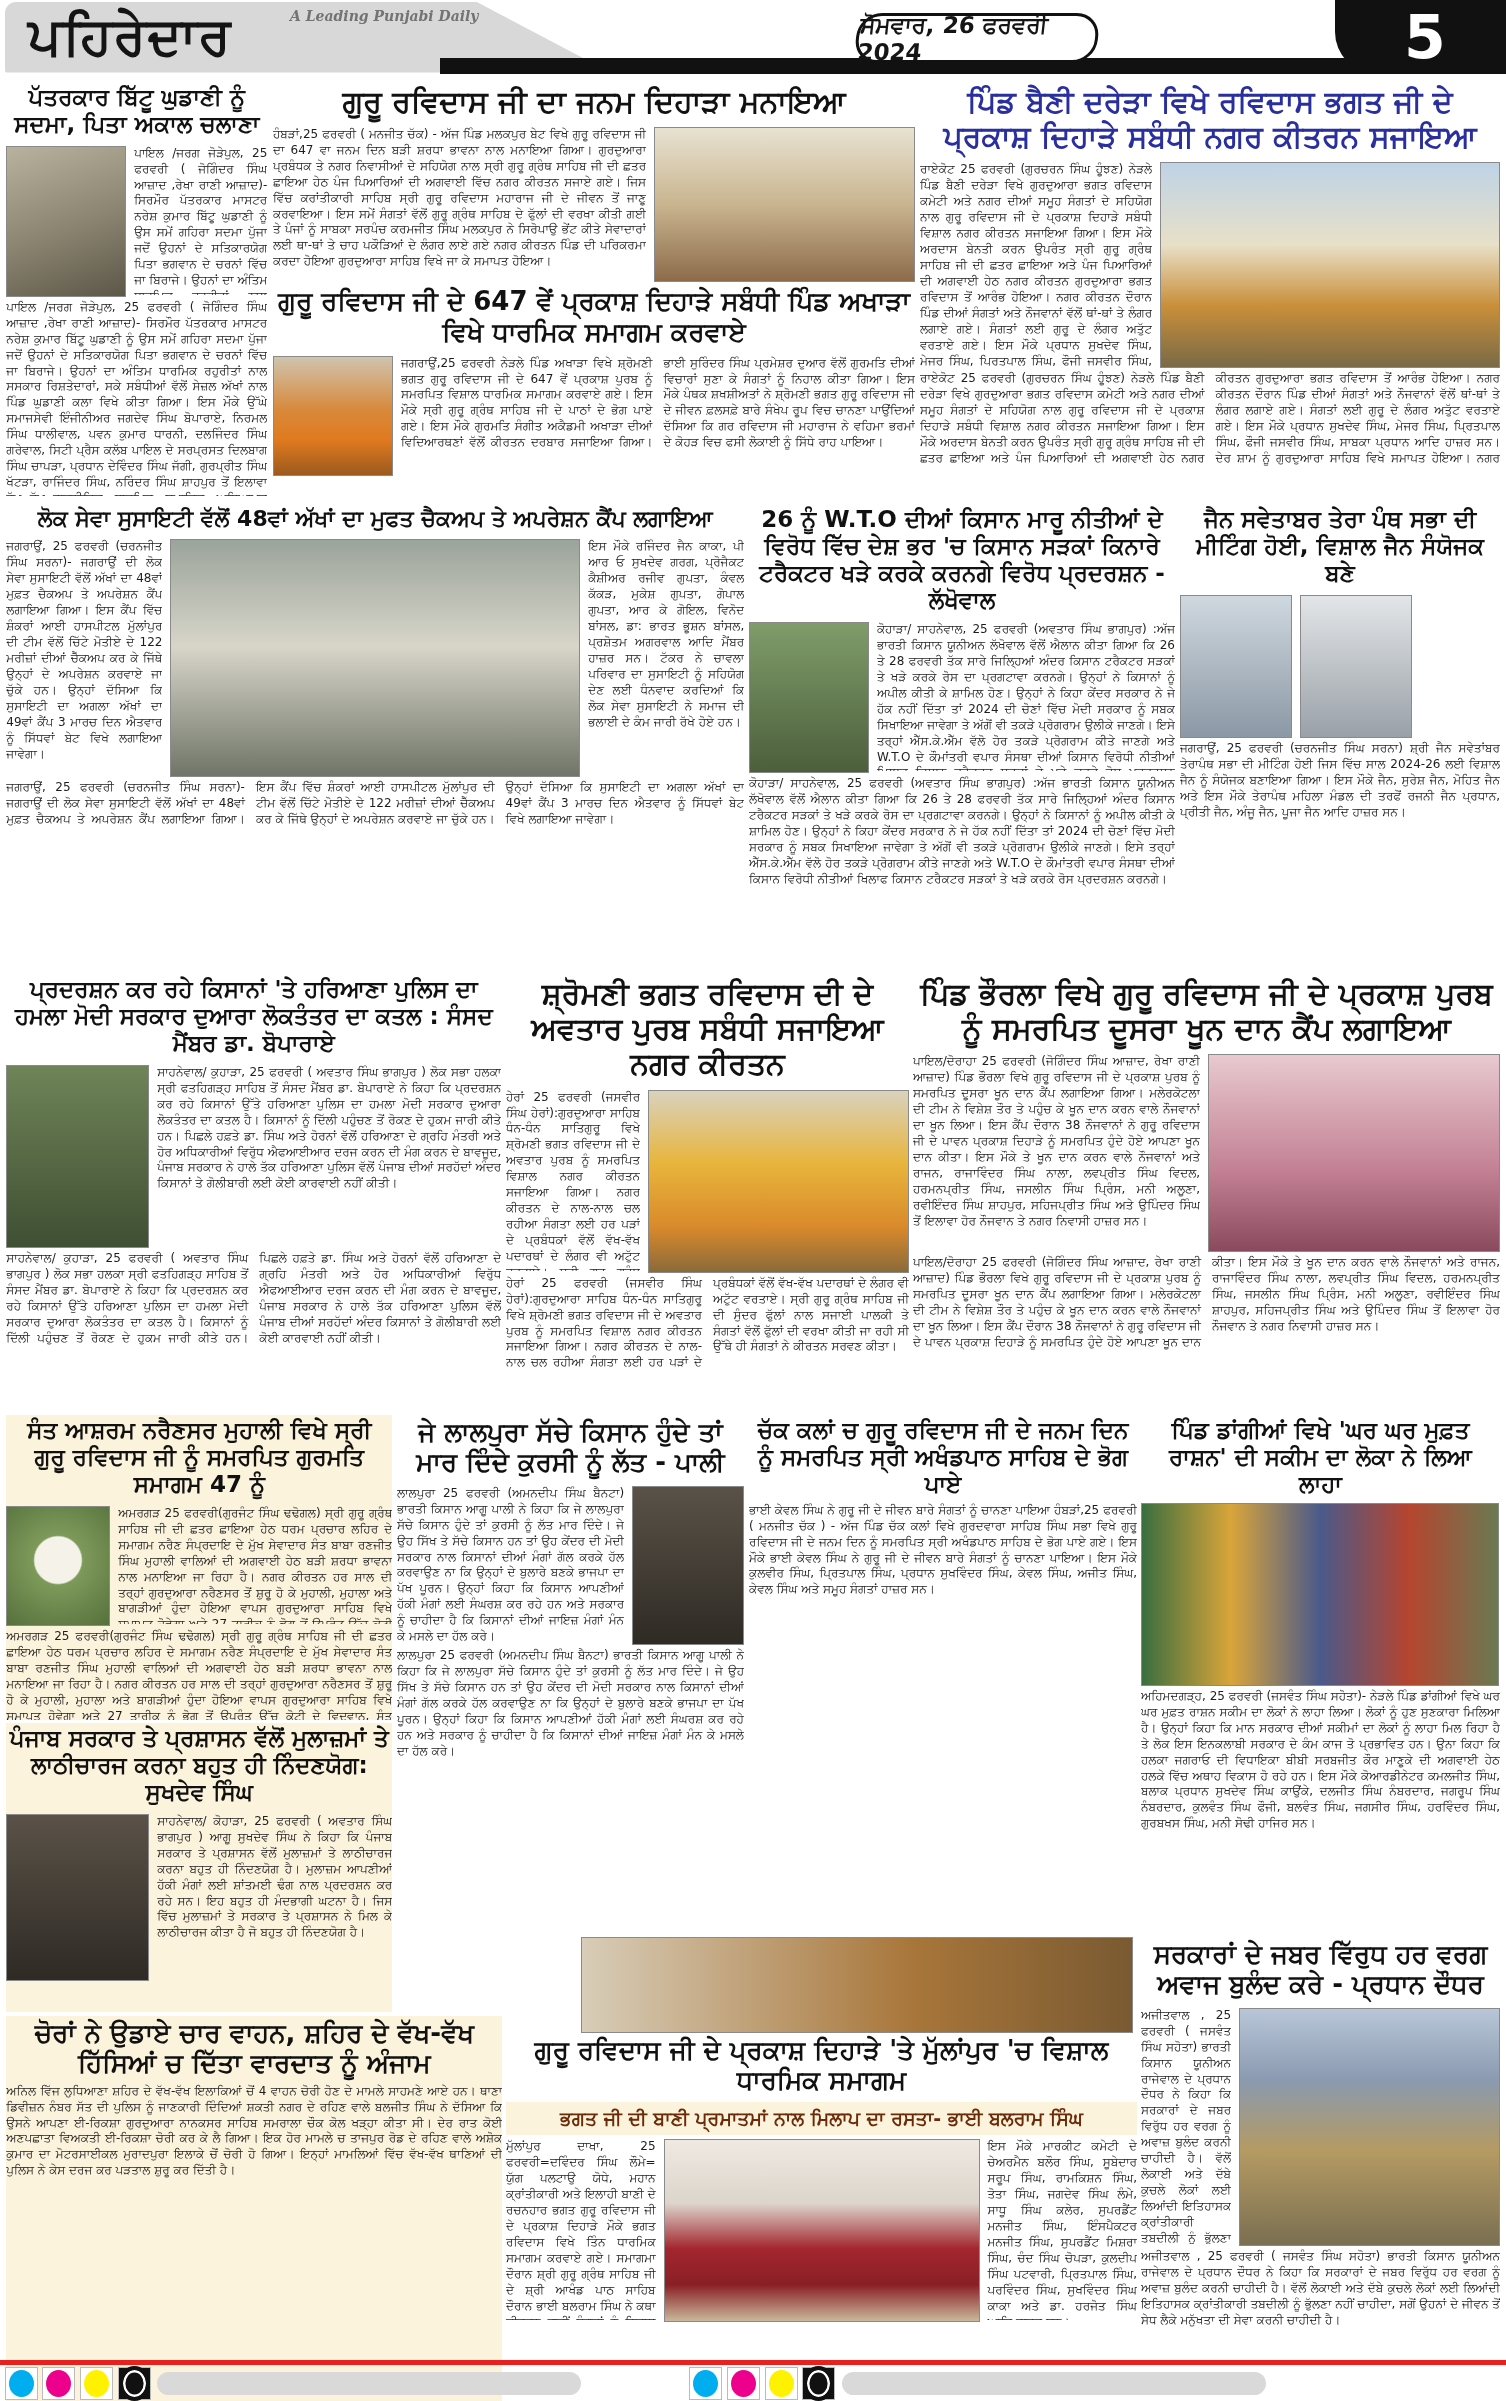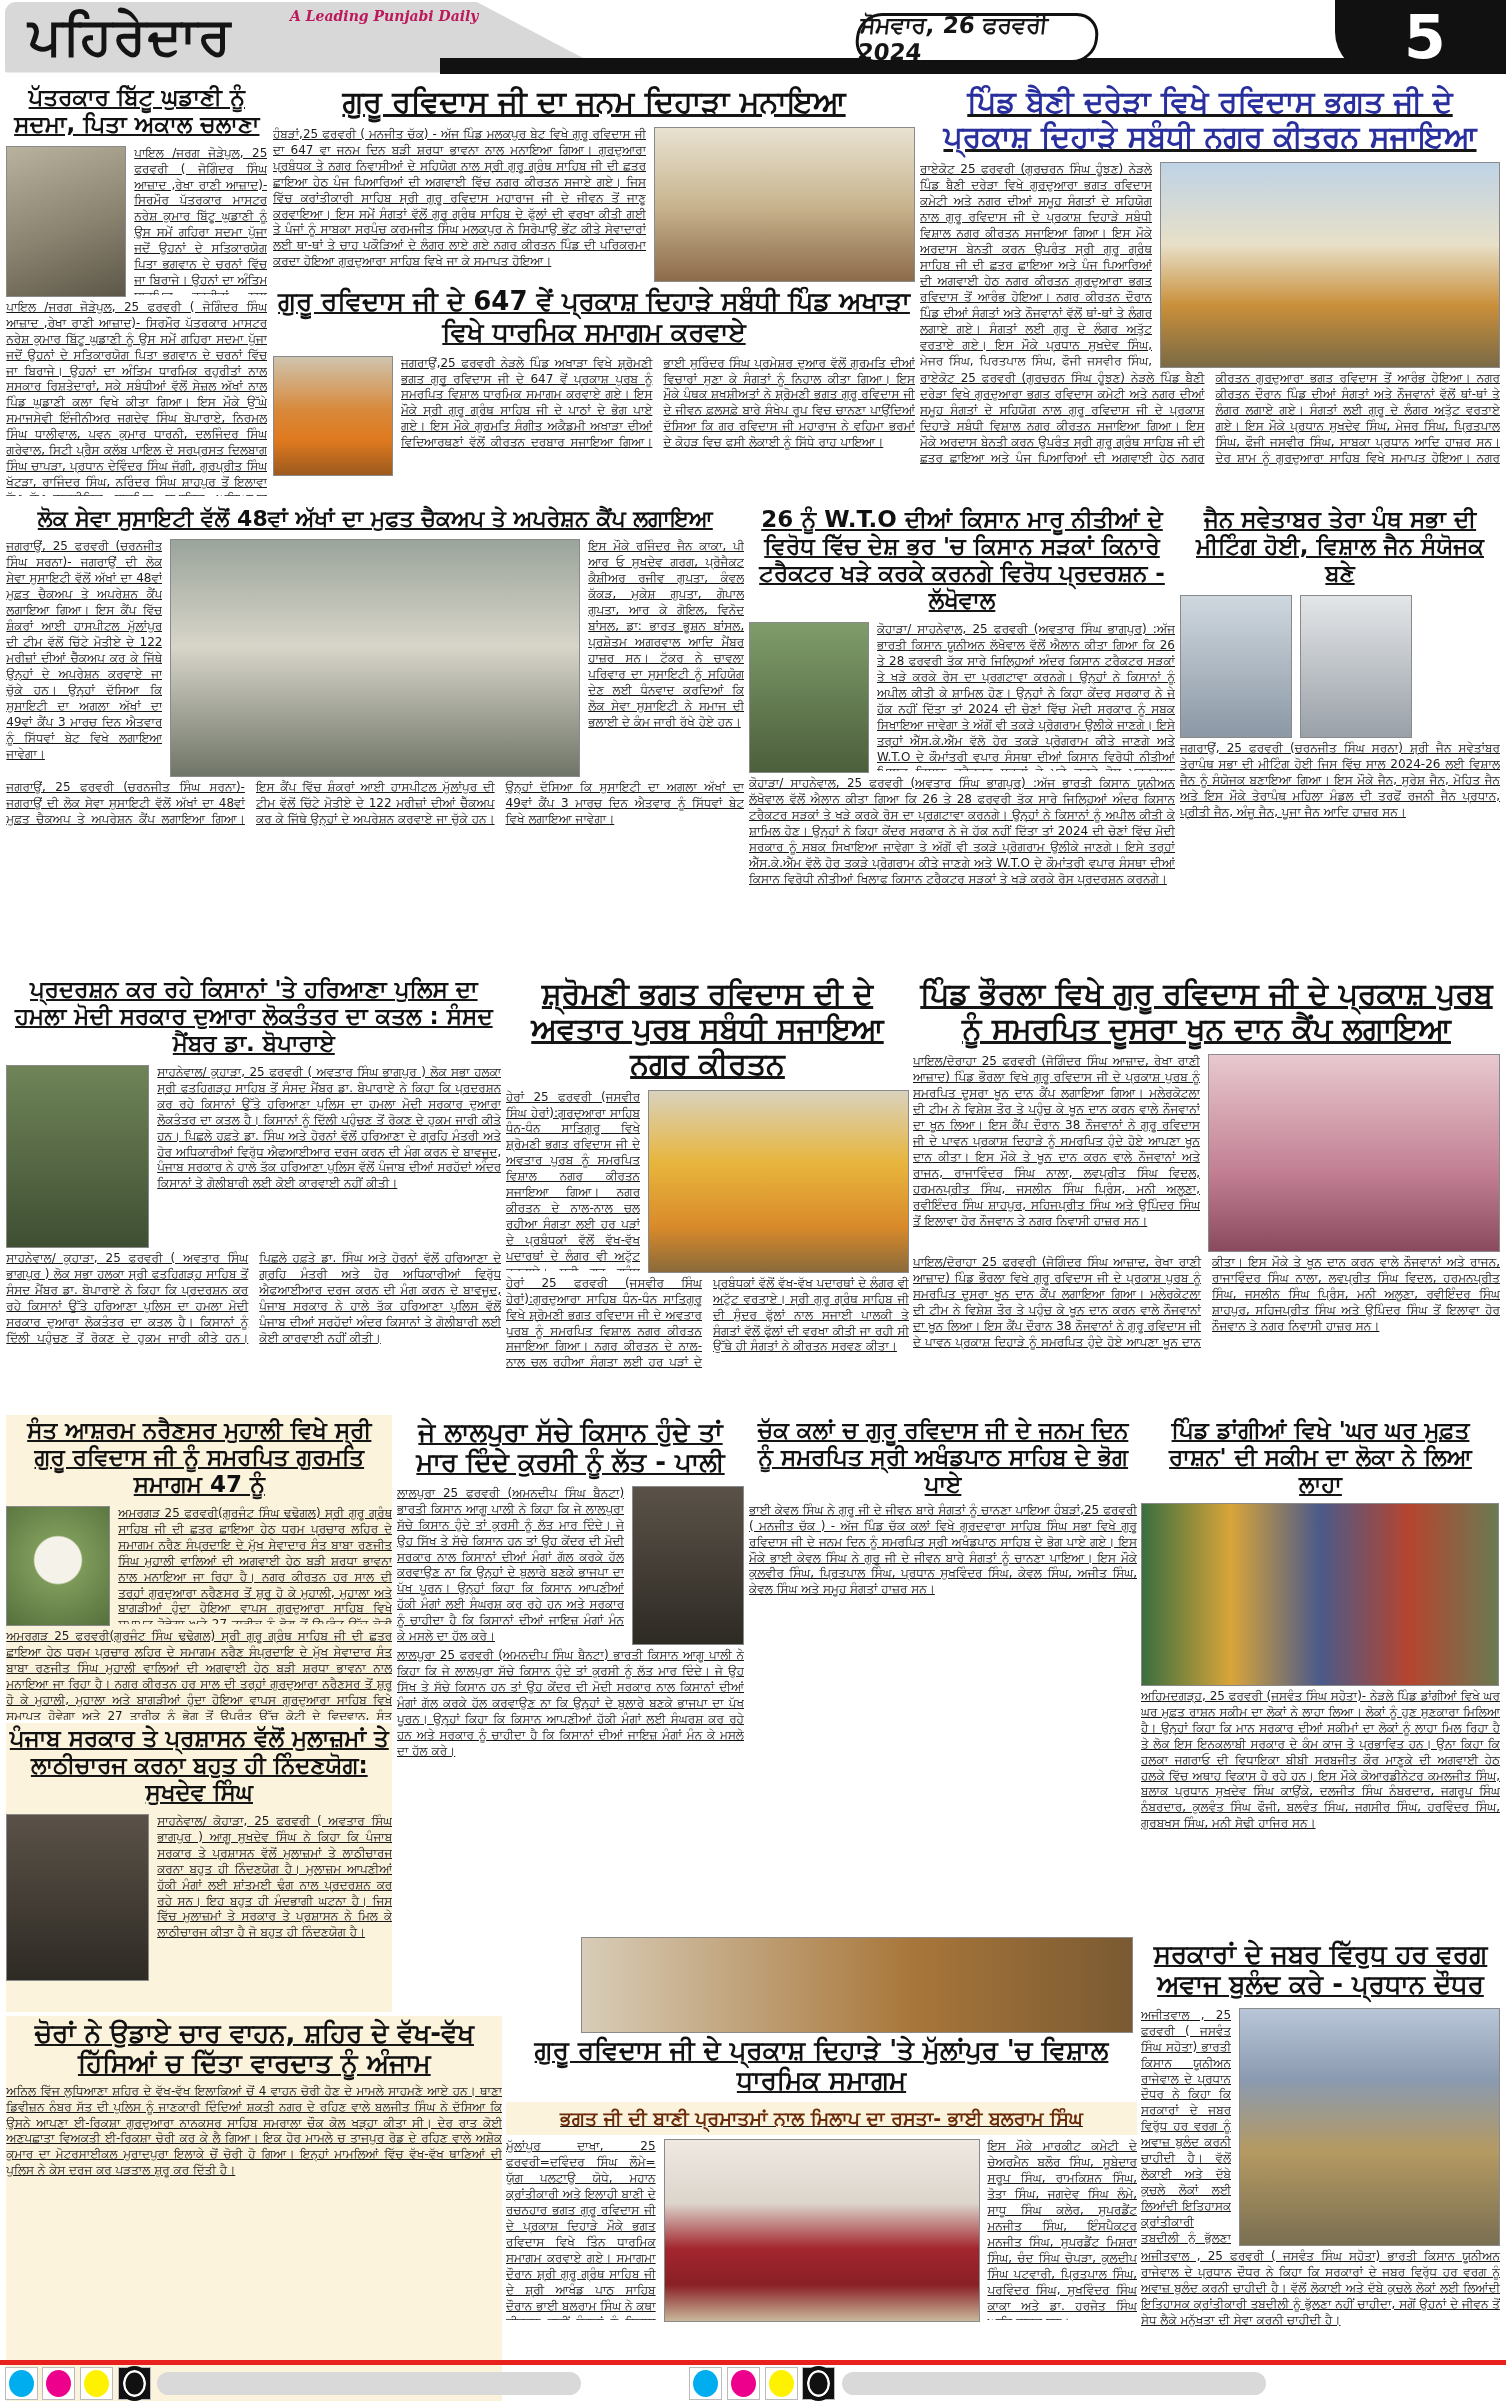--- a/index.html
+++ b/index.html
@@ -5,31 +5,31 @@
   html,body{margin:0;padding:0;background:#ffffff;}
   #page{position:relative;width:1506px;height:2401px;background:#ffffff;overflow:hidden;
         font-family:"DejaVu Sans","Liberation Sans",sans-serif;color:#151515;}
 
   
   #masthead{position:absolute;left:0;top:0;width:1506px;height:79px;}
   #logo-box{position:absolute;left:4.7px;top:1.6px;width:612px;height:71px;background:#d8d8d8;
             border-radius:11px 3.1px 0 3.1px;clip-path:polygon(0 0,77% 0,99% 100%,0 100%);}
   #logo-text{position:absolute;left:28px;top:6.3px;font-size:52px;font-weight:800;color:#141414;letter-spacing:1.6px;}
   #tagline{position:absolute;left:290px;top:7.9px;font-size:14px;font-style:italic;font-weight:700;
-           font-family:"DejaVu Serif","Liberation Serif",serif;color:#be185d;}
+           font-family:"DejaVu Serif","Liberation Serif",serif;color:#737373;}
   #head-bar{position:absolute;left:440px;top:58px;width:1067px;height:15.7px;background:#111;}
   #page-num-blob{position:absolute;left:1335px;top:0;width:172px;height:74px;background:#111;
                  border-radius:0 0 0 42px;}
   #page-num{position:absolute;left:1404px;top:0px;font-size:60px;font-weight:800;color:#fff;line-height:74px;}
   #date-pill{position:absolute;left:856px;top:12.6px;width:236px;height:44px;background:#fff;
              border:3.1px solid #111;border-radius:23.6px;display:flex;align-items:center;justify-content:center;
              font-size:23px;font-weight:700;transform:skewX(-6deg);}
 
   
-  .art{position:absolute;overflow:hidden;background:#fff;text-decoration:underline;}
+  .art{position:absolute;overflow:hidden;background:#fff;}
   .cream{background:#fcf3dc;}
   .hl{font-weight:800;text-align:center;color:#111;line-height:1.18;padding:1.6px 3.1px 4.7px 3.1px;}
   .hl-30{font-size:23px;} .hl-33{font-size:26px;} .hl-38{font-size:30px;} .hl-44{font-size:22px;}
   .hl-blue{color:#2a2f9e;}
   .subhead{font-size:19px;font-weight:800;text-align:center;color:#6b2a08;background:#fcf3dc;
            padding:4.7px 3.1px;margin:1.6px 0 4.7px 0;}
   .bd{font-size:12px;line-height:1.33;text-align:justify;color:#1d1d1d;overflow:hidden;}
   .row{display:flex;gap:7.9px;align-items:flex-start;margin:3.1px 0;}
   .row .bd{flex:1;}
   .cols2{column-count:2;column-gap:11px;}

